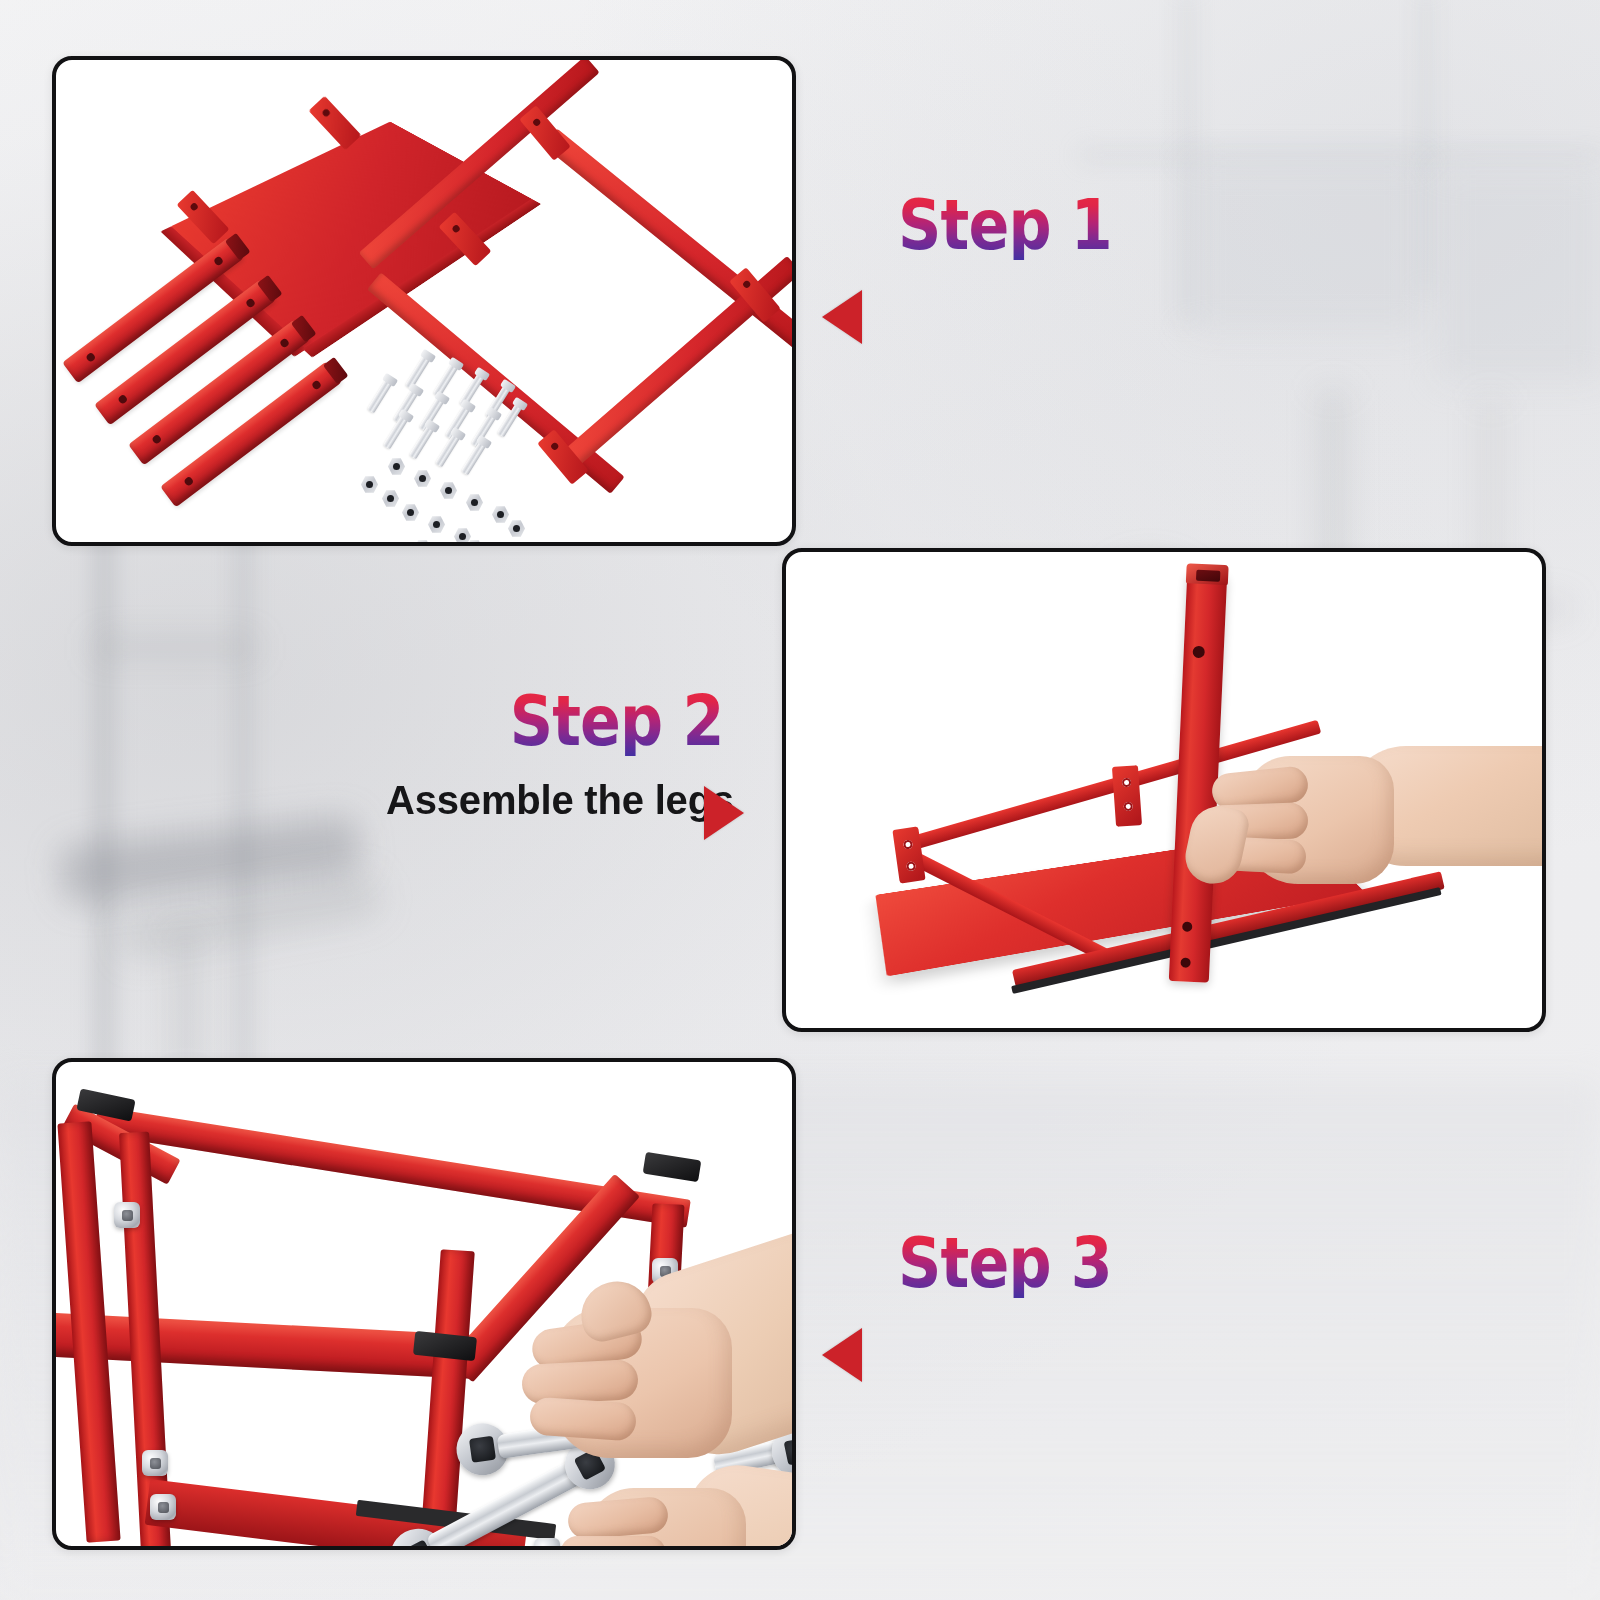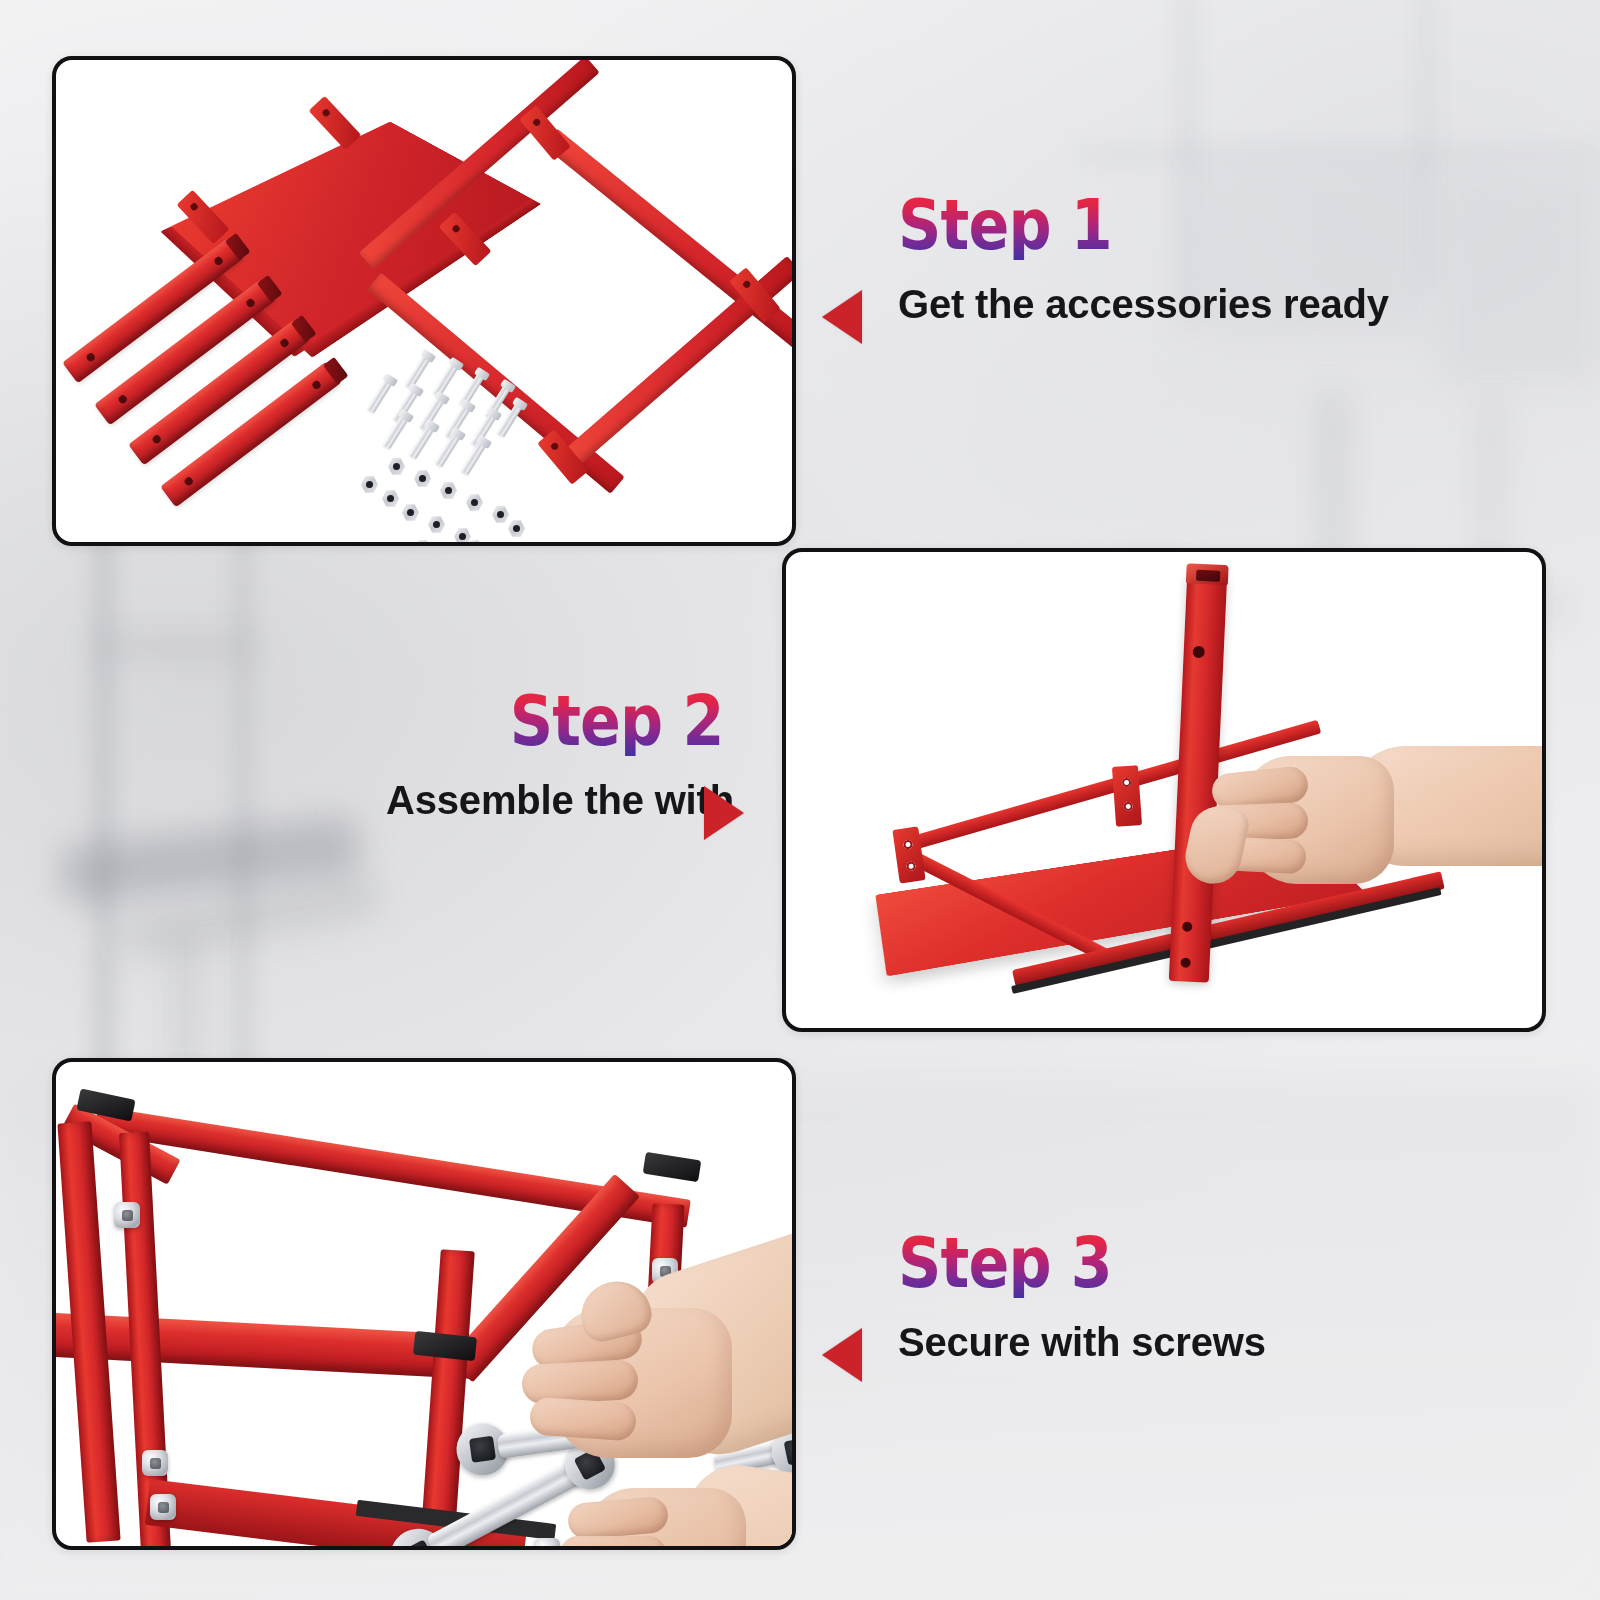--- a/index.html
+++ b/index.html
@@ -434,26 +434,24 @@
       <div class="finger" style="left:26px;top:34px;width:100px;height:36px;transform:rotate(-5deg);"></div>
       <div class="finger" style="left:18px;top:70px;width:106px;height:36px;transform:rotate(0deg);"></div>
 
     </div>
   </div>
 </div>
 
 <div class="step-block" style="left:840px;top:190px;width:700px;height:180px;">
   <div class="step-title" style="margin-left:58px;">Step 1</div>
   <div class="arrow arrow-left" style="left:-18px;top:100px;"></div>
-  <div class="step-desc" style="margin:22px 0 0 58px;">Get the accessories ready</div>
 </div>
 
 <div class="step-block" style="left:280px;top:686px;width:560px;height:180px;text-align:center;">
   <div class="step-title" style="margin-left:168px;">Step 2</div>
   <div class="arrow arrow-right" style="left:424px;top:100px;"></div>
-  <div class="step-desc" style="margin:22px 0 0 0px;">Assemble the with</div>
+  <div class="step-desc" style="margin:22px 0 0 0px;">Assemble the legs</div>
 </div>
 
 <div class="step-block" style="left:840px;top:1228px;width:700px;height:180px;">
   <div class="step-title" style="margin-left:58px;">Step 3</div>
   <div class="arrow arrow-left" style="left:-18px;top:100px;"></div>
-  <div class="step-desc" style="margin:22px 0 0 58px;">Secure with screws</div>
 </div>
 
 </body></html>

